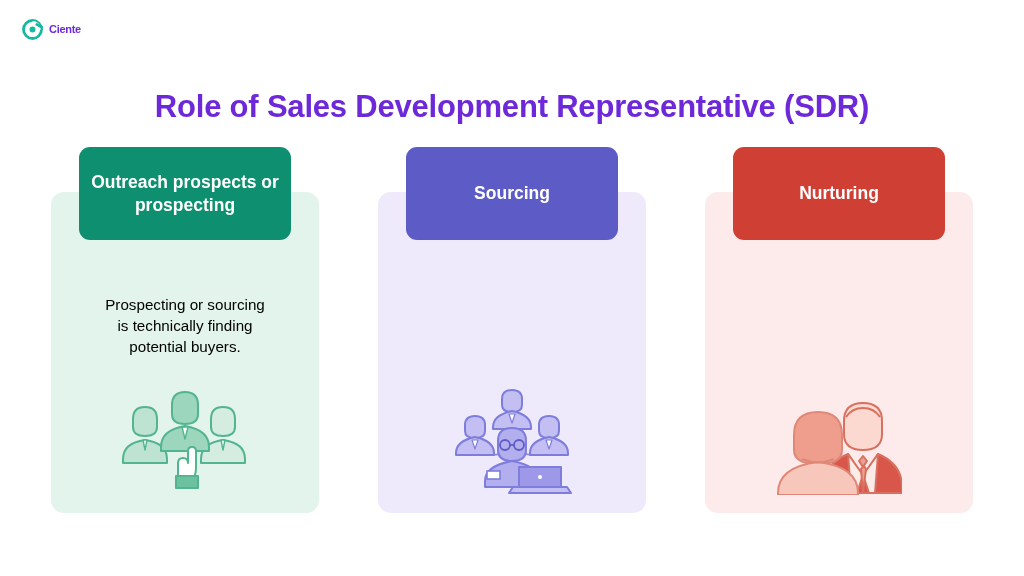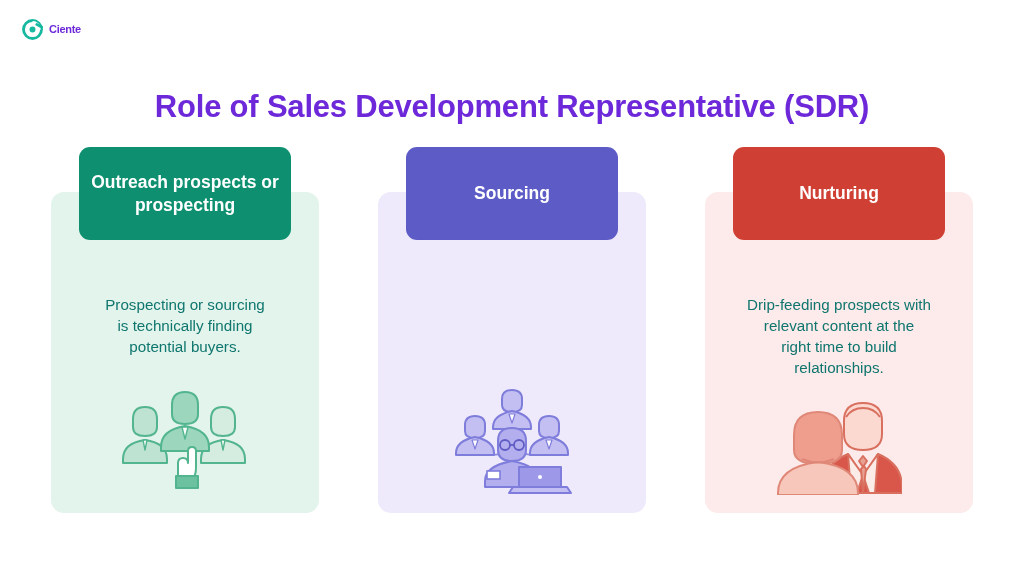--- a/index.html
+++ b/index.html
@@ -91,21 +91,21 @@
     font-weight: bold;
     line-height: 1.28;
     z-index: 2;
     padding: 0 6px;
     box-sizing: border-box;
   }
   .card-desc {
     text-align: center;
     font-size: 15.2px;
     line-height: 1.38;
-    color: #0f766e;
+    color: #000000;
     padding: 0 30px;
     white-space: pre-line;
   }
   .card-art {
     position: absolute;
     left: 0;
     right: 0;
     bottom: 18px;
     display: flex;
     justify-content: center;
@@ -206,24 +206,20 @@
             <circle cx="93" cy="94" r="2" fill="#ffffff" stroke="none"></circle>
           </g>
         </svg>
       </div>
     </div>
     <div class="card-header" style="background:#5d5bc6">Sourcing</div>
   </div>
 
   <div class="card">
     <div class="card-body" style="background:#fdeaea">
-      <div class="card-desc">Drip-feeding prospects with
-relevant content at the
-right time to build
-relationships.</div>
       <div class="card-art">
         <svg width="126" height="104" viewBox="0 0 126 104">
 
           <g stroke="#d9705f" stroke-width="2" stroke-linejoin="round">
             <path d="M68 30 q0-18 19-18 q19 0 19 18 v13 q0 16-19 16 q-19 0-19-16 z" fill="#fbd8d0"></path>
             <path d="M70 26 q6-9 17-9 q11 0 17 9" fill="none"></path>
             <path d="M48 96 q0-23 24-33 l15 22 15-22 q24 10 24 33 v6 H48 z" fill="#d9574a"></path>
             <path d="M72 63 l15 21 -6 18 h-6 z" fill="#fbece8"></path>
             <path d="M102 63 l-15 21 6 18 h6 z" fill="#fbece8"></path>
             <path d="M83 70 l4 6 4-6 -4-5 z" fill="#e8a294"></path>

